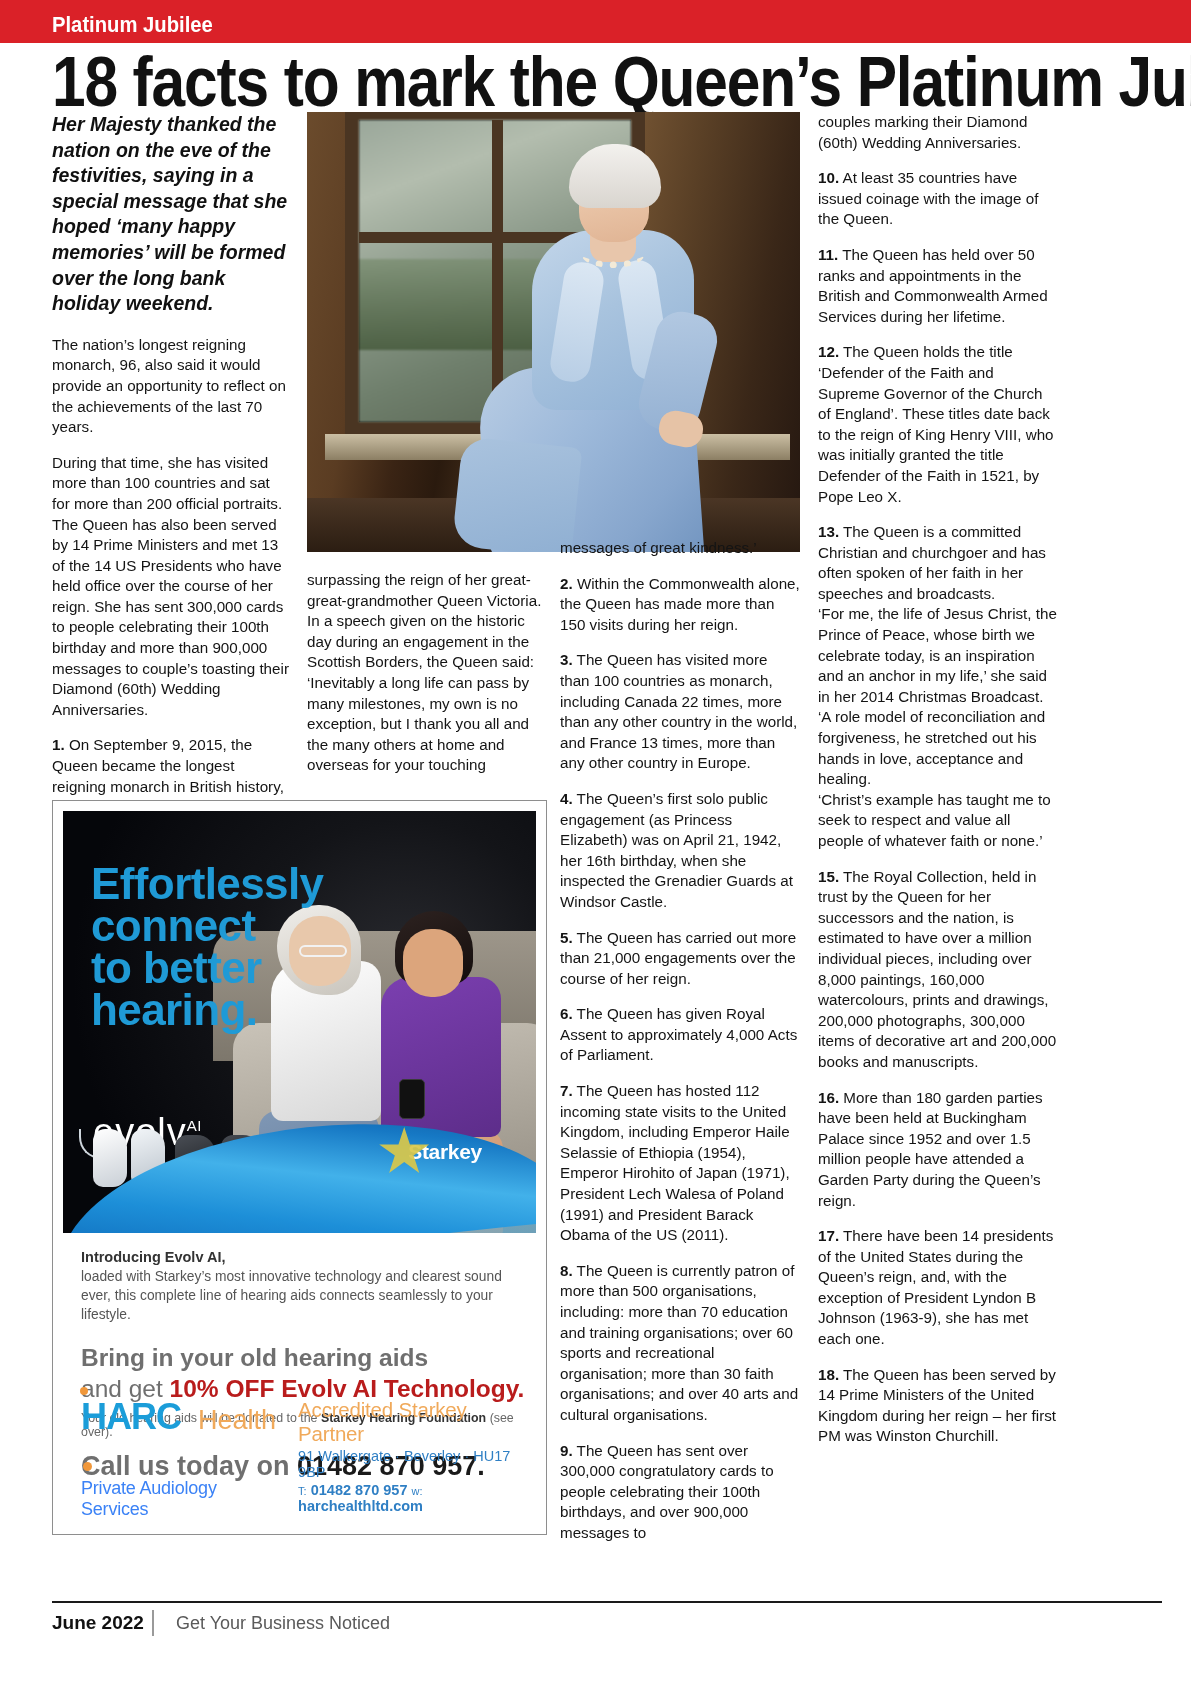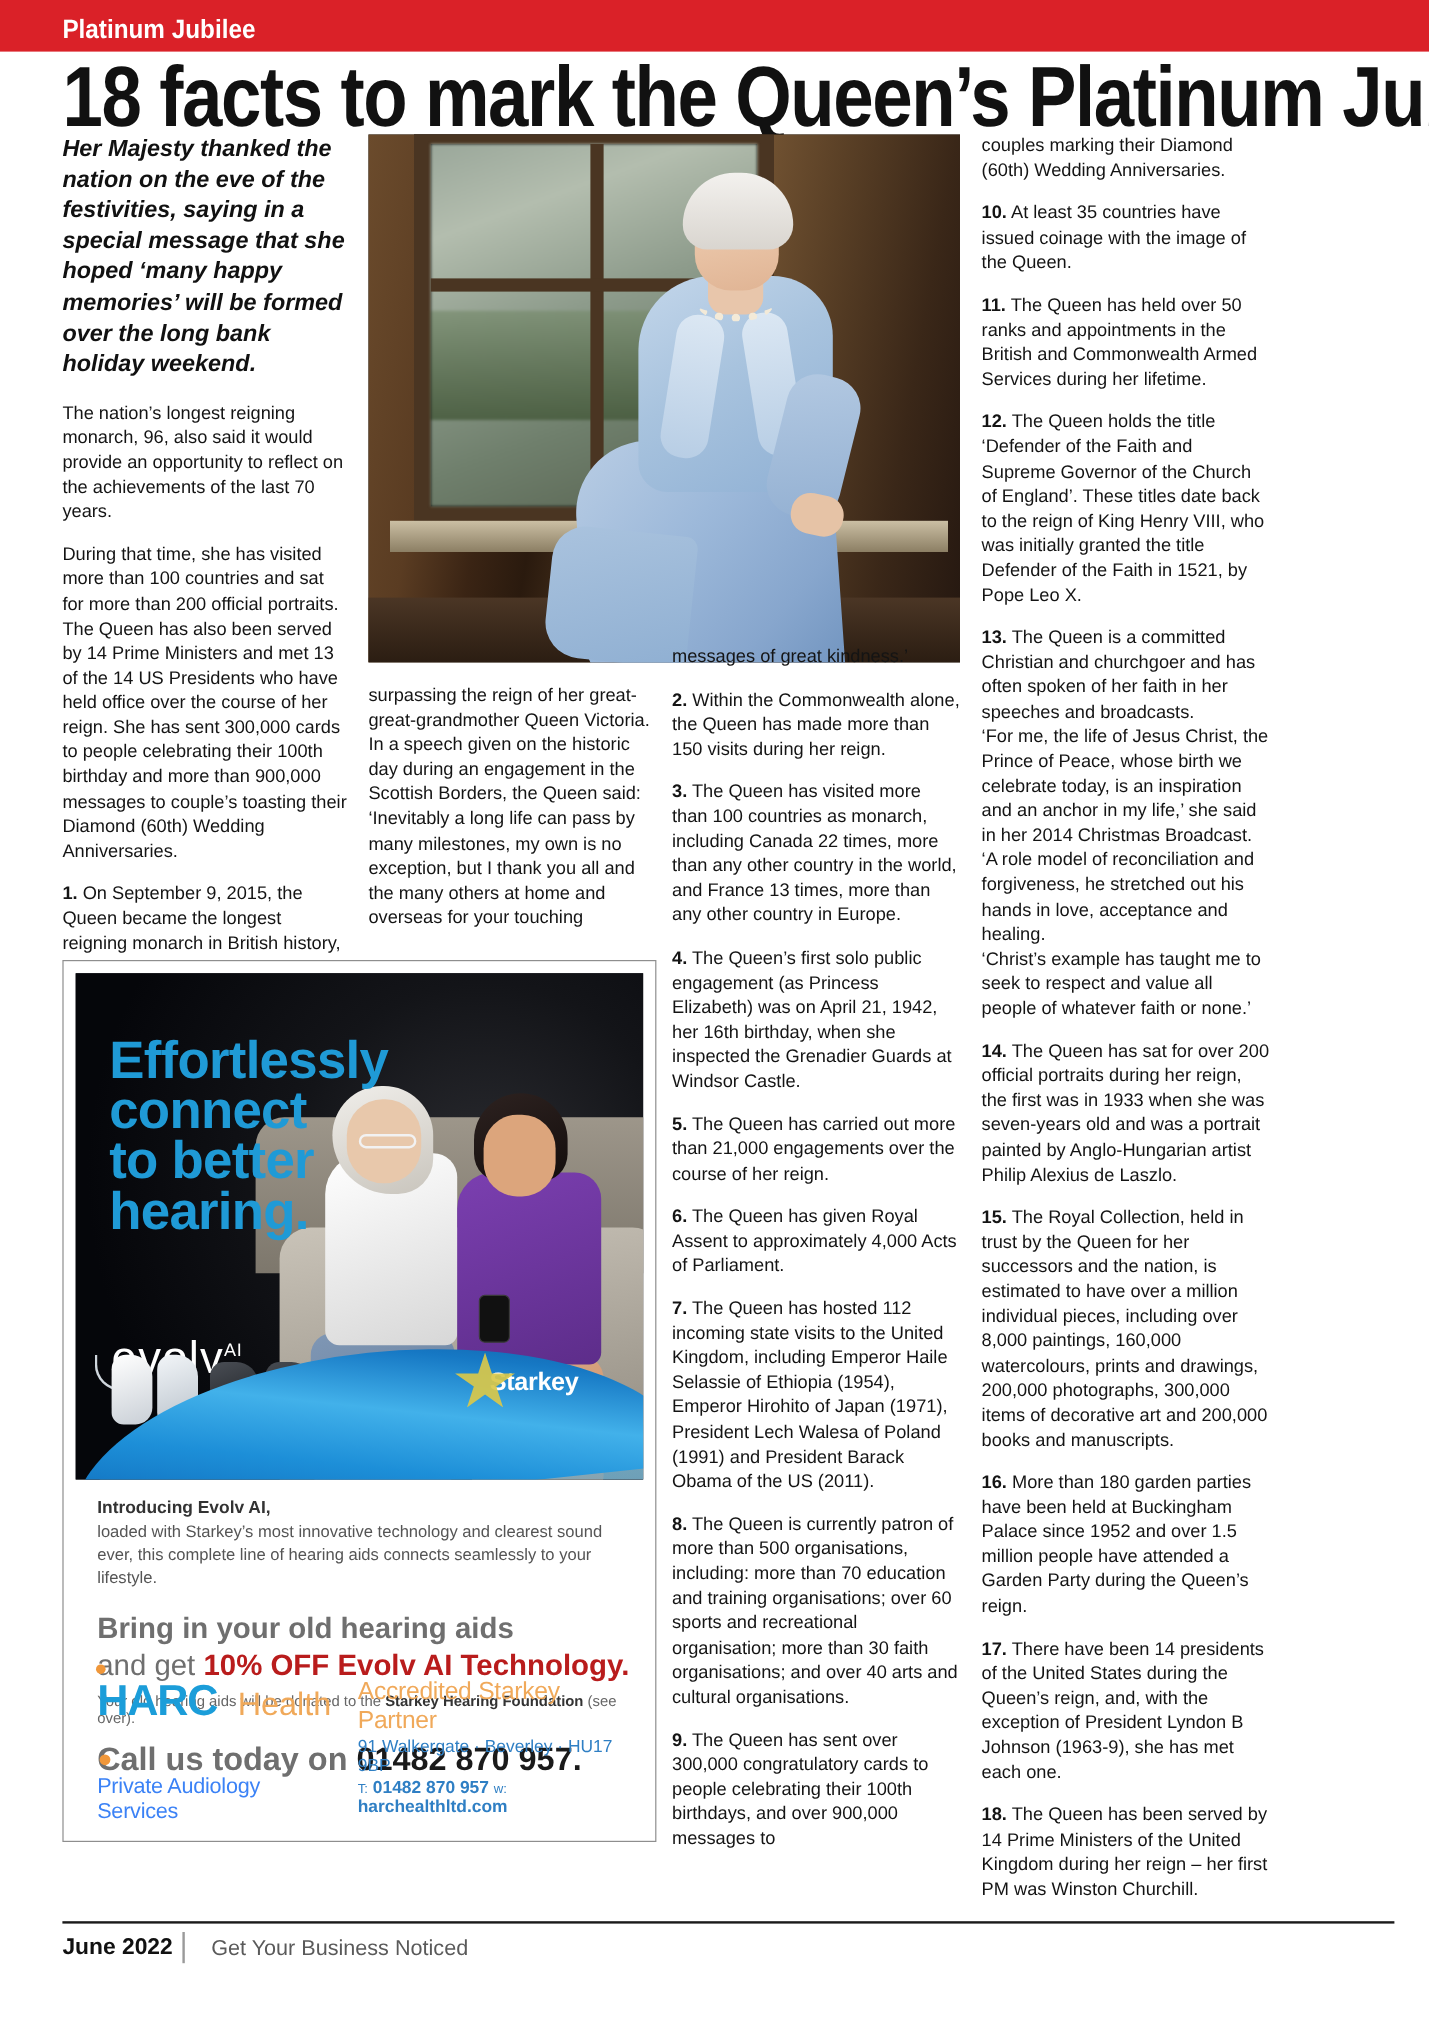--- a/index.html
+++ b/index.html
@@ -444,21 +444,20 @@
     <p><b>8.</b> The Queen is currently patron of more than 500 organisations, including: more than 70 education and training organisations; over 60 sports and recreational organisation; more than 30 faith organisations; and over 40 arts and cultural organisations.</p>
     <p><b>9.</b> The Queen has sent over 300,000 congratulatory cards to people celebrating their 100th birthdays, and over 900,000 messages to</p>
   </div>
 
   <div class="col col-4">
     <p>couples marking their Diamond (60th) Wedding Anniversaries.</p>
     <p><b>10.</b> At least 35 countries have issued coinage with the image of the Queen.</p>
     <p><b>11.</b> The Queen has held over 50 ranks and appointments in the British and Commonwealth Armed Services during her lifetime.</p>
     <p><b>12.</b> The Queen holds the title ‘Defender of the Faith and Supreme Governor of the Church of England’. These titles date back to the reign of King Henry VIII, who was initially granted the title Defender of the Faith in 1521, by Pope Leo X.</p>
     <p><b>13.</b> The Queen is a committed Christian and churchgoer and has often spoken of her faith in her speeches and broadcasts.<br>‘For me, the life of Jesus Christ, the Prince of Peace, whose birth we celebrate today, is an inspiration and an anchor in my life,’ she said in her 2014 Christmas Broadcast.<br>‘A role model of reconciliation and forgiveness, he stretched out his hands in love, acceptance and healing.<br>‘Christ’s example has taught me to seek to respect and value all people of whatever faith or none.’</p>
-    <p><b>14.</b> The Queen has sat for over 200 official portraits during her reign, the first was in 1933 when she was seven-years old and was a portrait painted by Anglo-Hungarian artist Philip Alexius de Laszlo.</p>
     <p><b>15.</b> The Royal Collection, held in trust by the Queen for her successors and the nation, is estimated to have over a million individual pieces, including over 8,000 paintings, 160,000 watercolours, prints and drawings, 200,000 photographs, 300,000 items of decorative art and 200,000 books and manuscripts.</p>
     <p><b>16.</b> More than 180 garden parties have been held at Buckingham Palace since 1952 and over 1.5 million people have attended a Garden Party during the Queen’s reign.</p>
     <p><b>17.</b> There have been 14 presidents of the United States during the Queen’s reign, and, with the exception of President Lyndon B Johnson (1963-9), she has met each one.</p>
     <p><b>18.</b> The Queen has been served by 14 Prime Ministers of the United Kingdom during her reign – her first PM was Winston Churchill.</p>
   </div>
 
   <div class="advert">
 
     <div class="ad-photo">
       <div class="ad-photo-bg"></div>

